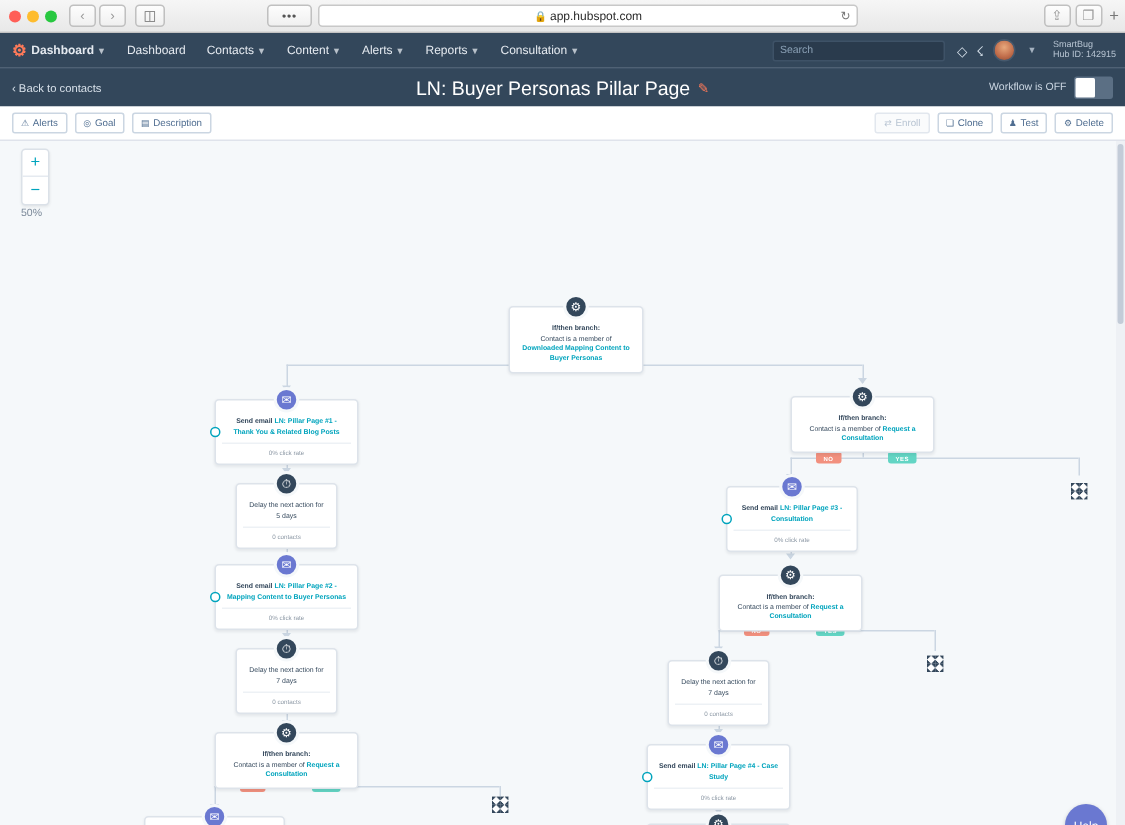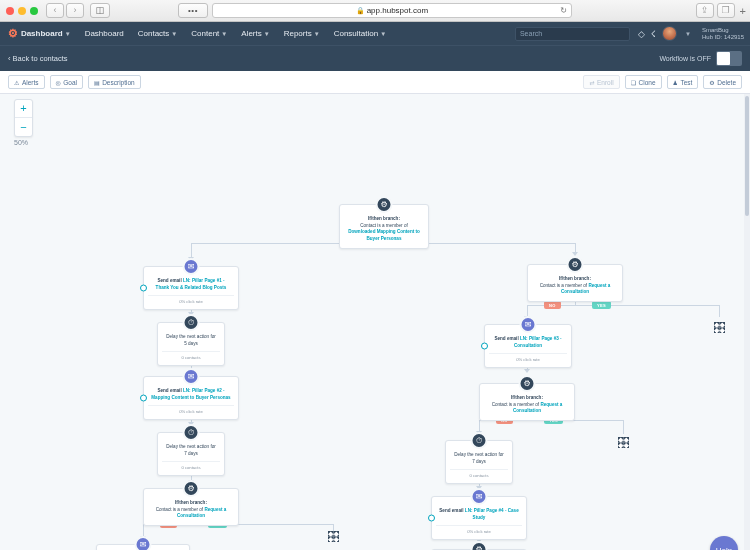--- a/index.html
+++ b/index.html
@@ -368,20 +368,24 @@
     <span class="caret">▼</span>
     <span class="acct">
       <div>SmartBug</div>
       <div>Hub ID: 142915</div>
     </span>
   </div>
 </div>
 
 <div class="wf-header">
   <span class="back-link">‹ Back to contacts</span>
+  <div class="wf-title-wrap">
+    <span class="wf-title">LN: Buyer Personas Pillar Page</span>
+    <span class="pencil">✎</span>
+  </div>
   <div class="wf-toggle-wrap">
     <span class="wf-toggle-label">Workflow is OFF</span>
     <span class="toggle">
       <span class="knob"></span>
     </span>
   </div>
 </div>
 
 <div class="action-bar">
   <div class="left-btns">

